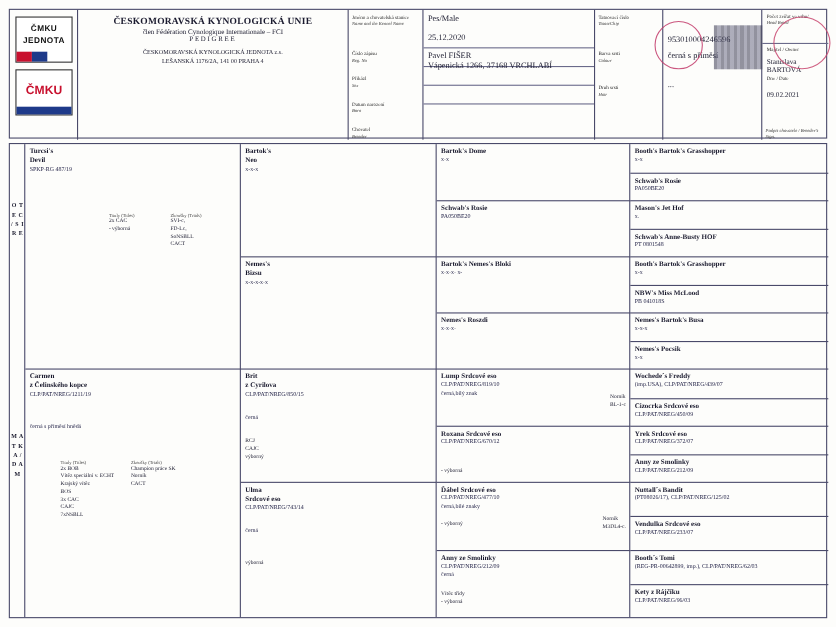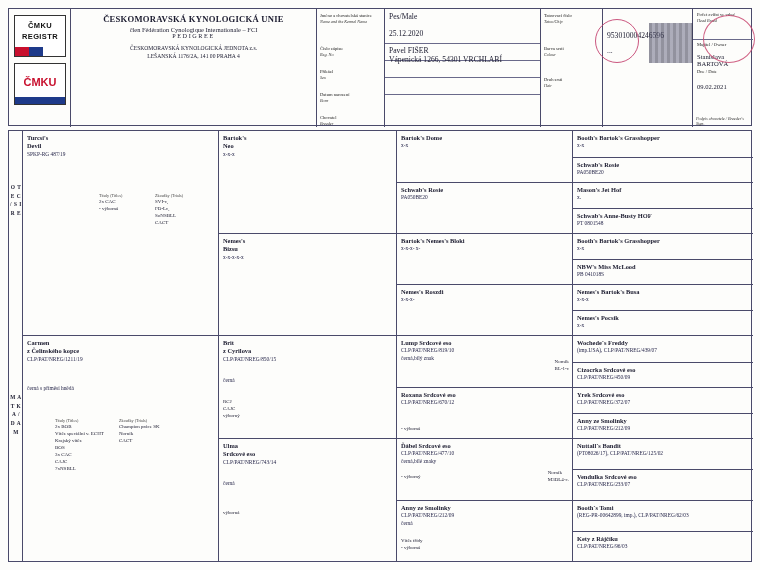--- a/index.html
+++ b/index.html
@@ -70,21 +70,21 @@
 </head>
 <body>
 
 <div id="page">
 
   <div class="hdr">
 
     <div class="hdr-logo">
       <div class="logo-box">
         <div class="lb1">ČMKU</div>
-        <div class="lb2">REGISTR</div>
+        <div class="lb2">JEDNOTA</div>
         <div class="red"></div>
         <div class="blue"></div>
       </div>
       <div class="logo2">
         <div class="cmku">ČMKU</div>
         <div class="bar"></div>
       </div>
     </div>
 
     <div class="hdr-mid">
@@ -124,21 +124,21 @@
       <div class="c4row" style="height:17px">
         <div class="c4-v">Pes/Male</div>
       </div>
       <div class="sep" style="top:68px"></div>
       <div class="c4row" style="height:17px">
         <div class="c4-v">25.12.2020</div>
       </div>
       <div class="sep" style="top:85px"></div>
       <div class="c4row" style="height:20px">
         <div class="c4-v">Pavel FIŠER</div>
-        <div class="c4-v">Vápenická 1266, 54301 VRCHLABÍ</div>
+        <div class="c4-v">Vápenická 1266, 37168 VRCHLABÍ</div>
       </div>
     </div>
 
     <div class="hdr-c5">
       <div class="row3" style="height:26px">
         <div class="lbl">Tatoovací číslo</div>
         <div class="lbl-it">Tatoo/Chip</div>
       </div>
       <div class="row3" style="height:24px">
         <div class="lbl">Barva srsti</div>
@@ -146,20 +146,23 @@
       </div>
       <div class="row3" style="height:20px">
         <div class="lbl">Druh srsti</div>
         <div class="lbl-it">Hair</div>
       </div>
     </div>
 
     <div class="hdr-c6">
       <div class="c4row" style="height:34px;padding-top:22px">
         <div class="c4-v">953010004246596</div>
+      </div>
+      <div class="c4row" style="height:26px">
+        <div class="c4-v">černá s příměsí</div>
       </div>
       <div class="c4row" style="height:20px">
         <div class="c4-v">...</div>
       </div>
     </div>
 
     <div class="hdr-c7">
       <div class="c4row" style="height:30px">
         <div class="lbl">Počet zvířat ve vrhu/</div>
         <div class="lbl-it">Head Breed</div>

